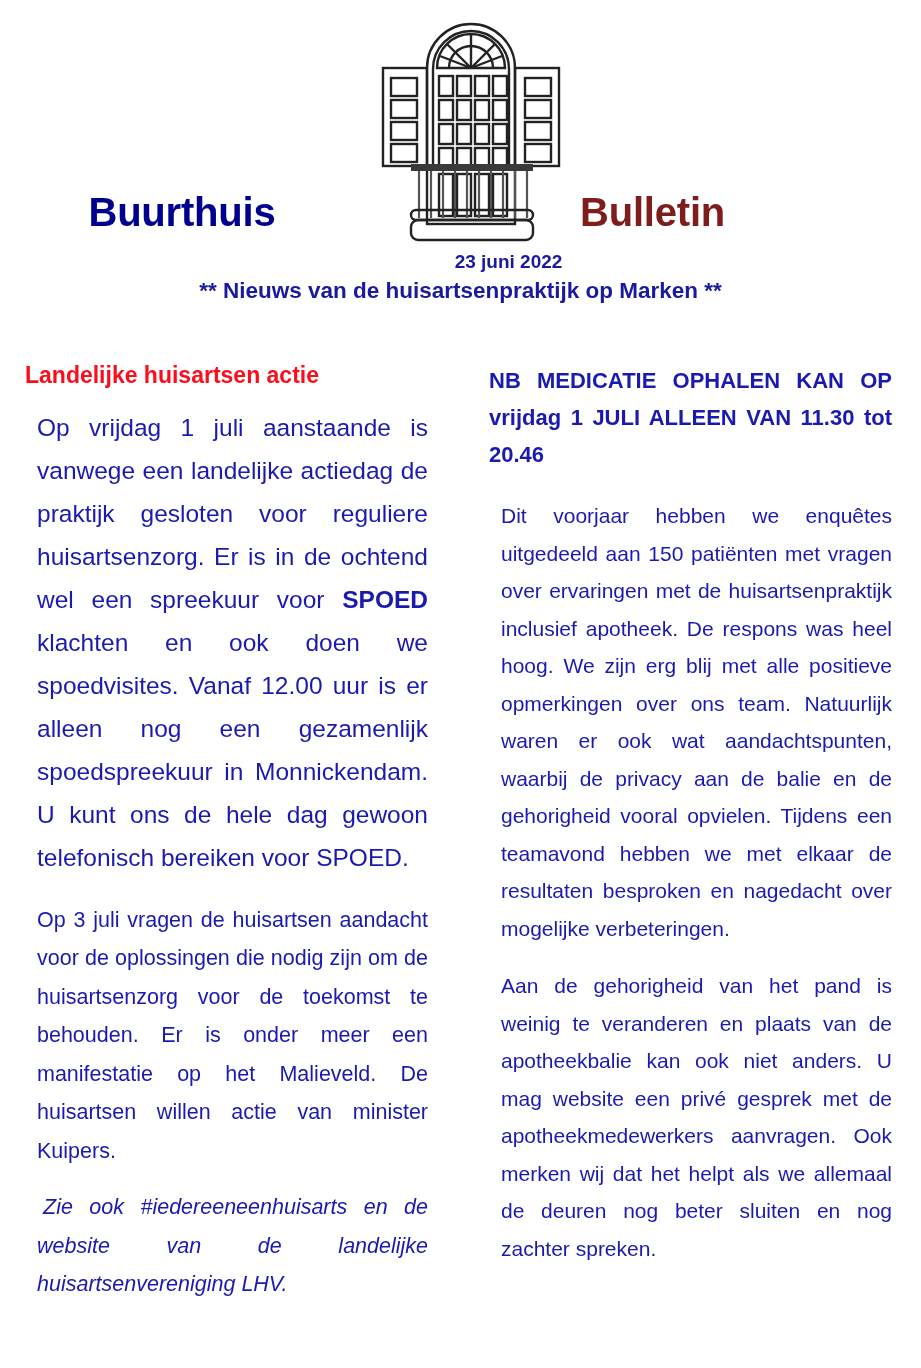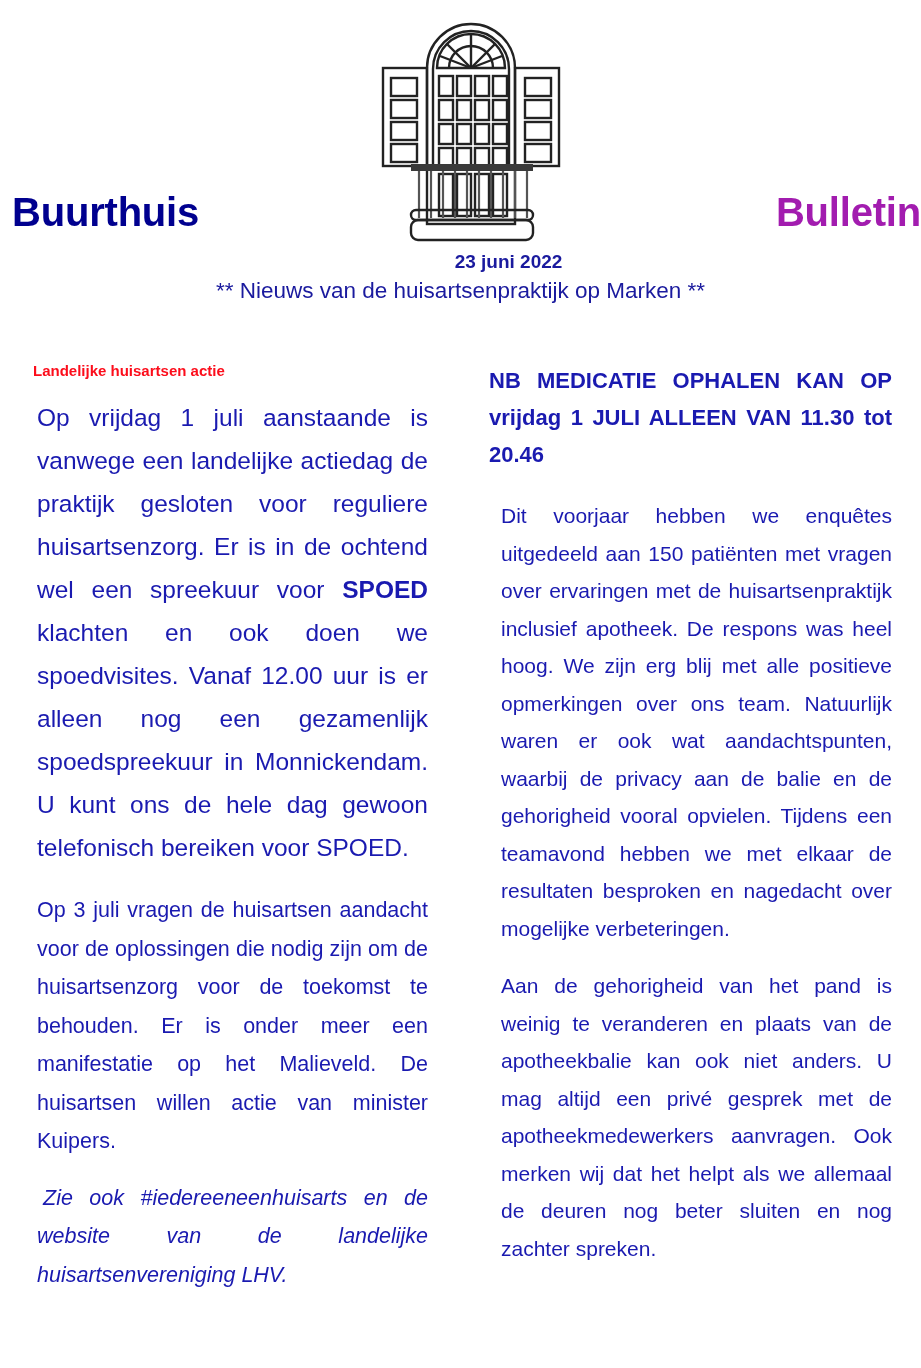--- a/index.html
+++ b/index.html
@@ -28,39 +28,39 @@
     width: 200px;
     height: 238px;
   }
   .logo-wrap svg {
     display: block;
     width: 200px;
     height: 238px;
   }
   .title-left {
     position: absolute;
-    left: 12px;
+    left: 2px;
     top: 190px;
     width: 360px;
-    text-align: left;
+    text-align: center;
     font-size: 40px;
     font-weight: bold;
     color: #00008f;
     letter-spacing: -0.2px;
     white-space: nowrap;
   }
   .title-right {
     position: absolute;
     left: 580px;
     top: 190px;
     width: 341px;
-    text-align: right;
+    text-align: left;
     font-size: 40px;
     font-weight: bold;
-    color: #a21caf;
+    color: #7f1d1d;
     letter-spacing: -0.2px;
     white-space: nowrap;
   }
   .issue-date {
     position: absolute;
     left: 0;
     top: 251px;
     width: 921px;
     text-align: center;
     font-size: 19px;
@@ -68,21 +68,21 @@
     color: #1a1a9e;
     margin-left: 48px;
   }
   .masthead-subtitle {
     position: absolute;
     left: 0;
     top: 278px;
     width: 921px;
     text-align: center;
     font-size: 22.5px;
-    font-weight: normal;
+    font-weight: bold;
     color: #1a1a9e;
   }
 
   
   .columns {
     position: absolute;
     top: 362px;
     left: 0;
     width: 921px;
     height: 1006px;
@@ -94,22 +94,22 @@
   .col-left {
     left: 25px;
     width: 403px;
   }
   .col-right {
     left: 489px;
     width: 403px;
   }
 
   h2.section-head {
-    margin: 0 0 16px 8px;
-    font-size: 15px;
+    margin: 0 0 16px 0;
+    font-size: 23px;
     font-weight: bold;
     color: #fc0d1b;
     line-height: 1.2;
   }
 
   p.body-text {
     margin: 0 0 22px 12px;
     font-size: 24.5px;
     line-height: 43px;
     color: #1a1ab0;
@@ -243,15 +243,15 @@
     <p class="body-text italic">Zie ook #iedereeneenhuisarts en de website van de landelijke huisartsenvereniging LHV.</p>
   </div>
 
   <div class="col col-right">
 
     <p class="notice">NB MEDICATIE OPHALEN KAN OP vrijdag 1 JULI ALLEEN VAN 11.30 tot 20.46</p>
 
 
     <p class="body-text dense">Dit voorjaar hebben we enquêtes uitgedeeld aan 150 patiënten met vragen over ervaringen met de huisartsenpraktijk inclusief apotheek. De respons was heel hoog. We zijn erg blij met alle positieve opmerkingen over ons team. Natuurlijk waren er ook wat aandachtspunten, waarbij de privacy aan de balie en de gehorigheid vooral opvielen. Tijdens een teamavond hebben we met elkaar de resultaten besproken en nagedacht over mogelijke verbeteringen.</p>
 
-    <p class="body-text dense">Aan de gehorigheid van het pand is weinig te veranderen en plaats van de apotheekbalie kan ook niet anders. U mag altijd een privé gesprek met de apotheekmedewerkers aanvragen. Ook merken wij dat het helpt als we allemaal de deuren nog beter sluiten en nog zachter spreken.</p>
+    <p class="body-text dense">Aan de gehorigheid van het pand is weinig te veranderen en plaats van de apotheekbalie kan ook niet anders. U mag website een privé gesprek met de apotheekmedewerkers aanvragen. Ook merken wij dat het helpt als we allemaal de deuren nog beter sluiten en nog zachter spreken.</p>
   </div>
 </div>
 
 </body></html>

